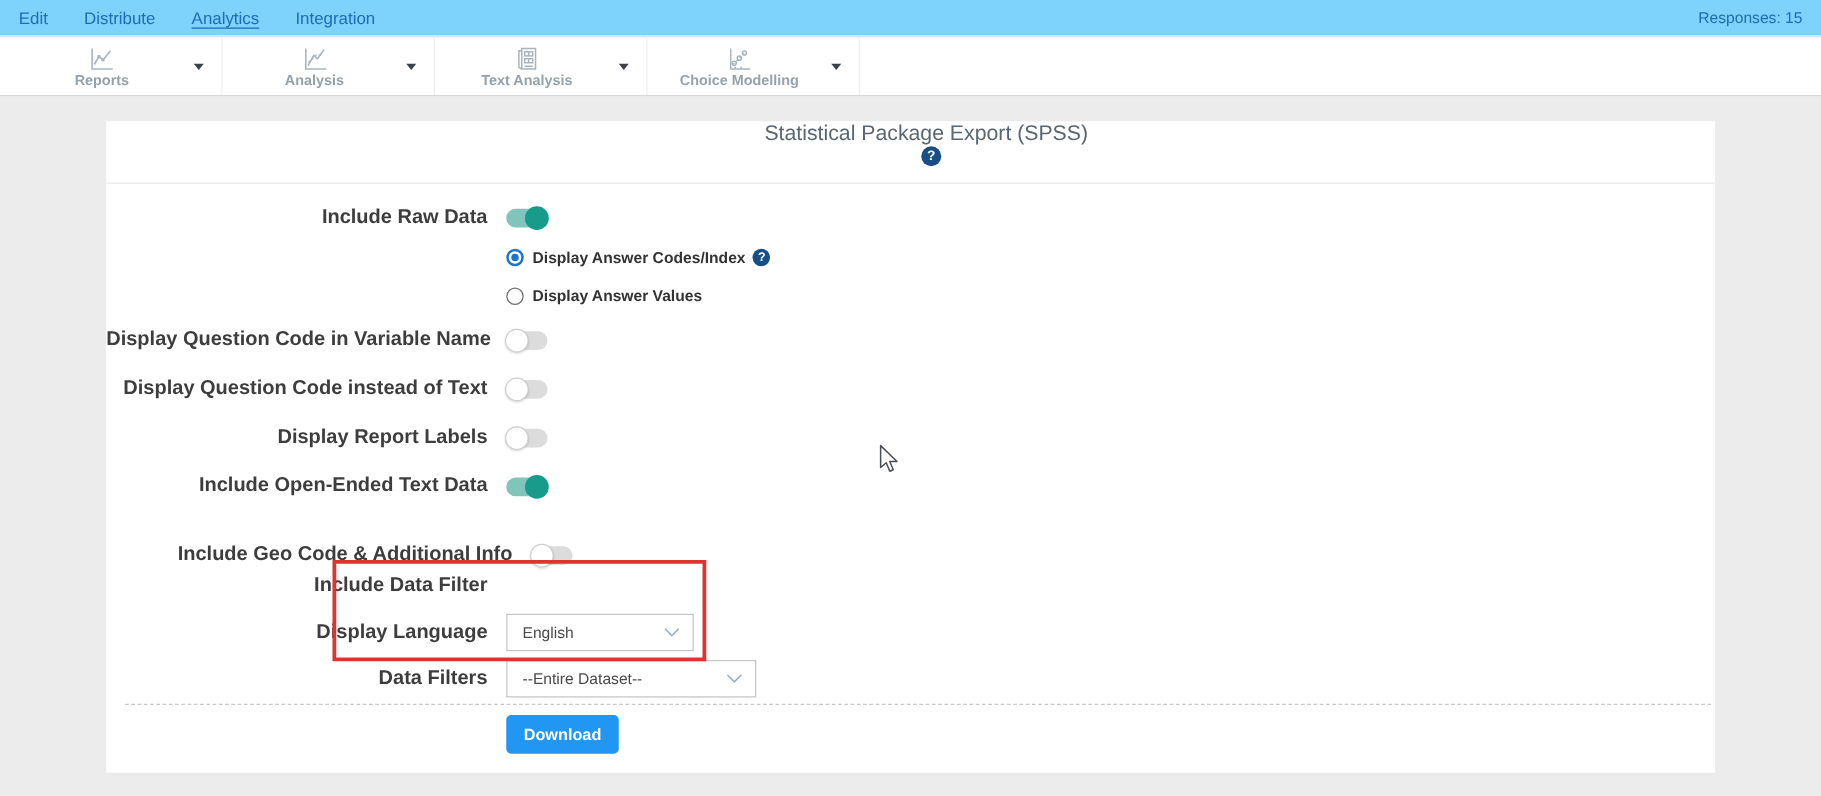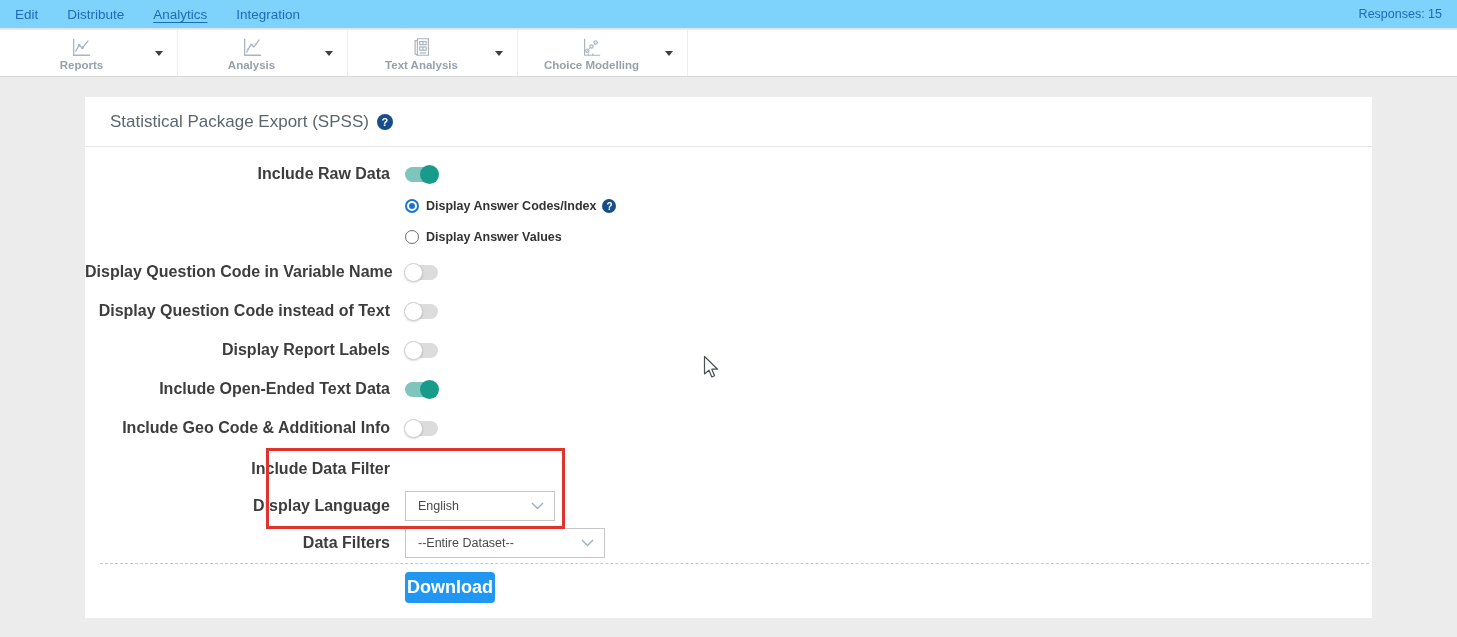--- a/index.html
+++ b/index.html
@@ -41,21 +41,21 @@
     border-right:4.5px solid transparent; border-top:5px solid #3c4146;
   }
 
   
   .panel {
     position:absolute; left:85px; top:97px; width:1287px; height:521px;
     background:#fff;
   }
   .panel-title-row {
     height:50px; border-bottom:1px solid #e6e6e6;
-    display:flex; align-items:center; padding-left:25px;
+    display:flex; align-items:center; padding-left:25px;flex-direction:column;
   }
   .panel-title { font-size:17px; color:#5c666f; }
   .help-badge {
     display:inline-flex; align-items:center; justify-content:center;
     width:16px; height:16px; border-radius:50%;
     background:#174e86; color:#fff; font-size:11px; font-weight:bold;
     margin-left:8px; cursor:pointer;
   }
   .help-badge.small { width:14px; height:14px; font-size:10px; margin-left:6px; }
 
@@ -105,21 +105,21 @@
     border:3px solid #e0332c; pointer-events:none;
   }
 
   .dashed-divider {
     position:absolute; left:15px; right:3px; top:466px; height:0;
     border-top:1px dashed #c9c9c9;
   }
 
   .download-btn {
     background:#2196f3; color:#fff; font-family:"Liberation Sans",sans-serif;
-    font-size:18px; font-weight:bold; border:none; border-radius:4px;
+    font-size:13px; font-weight:bold; border:none; border-radius:4px;
     width:90px; height:31px; cursor:pointer;
   }
 
   .cursor { position:absolute; left:703px; top:355px; pointer-events:none; }
 </style>
 </head>
 <body>
 
 <div class="topnav">
   <a class="nav-item">Edit</a>
@@ -262,21 +262,21 @@
 
   <div class="form-row" style="top:278px;height:28px;">
     <div class="row-label">Include Open-Ended Text Data</div>
     <div class="row-control">
       <span class="switch on">
           <span class="knob"></span>
         </span>
     </div>
   </div>
 
-  <div class="form-row" style="top:317px;height:28px;">
+  <div class="form-row" style="top:333px;height:28px;padding-left:20px;">
     <div class="row-label">Include Geo Code &amp; Additional Info</div>
     <div class="row-control">
       <span class="switch off">
           <span class="knob"></span>
         </span>
     </div>
   </div>
 
   <div class="form-row" style="top:357px;height:30px;">
     <div class="row-label">Include Data Filter</div>

